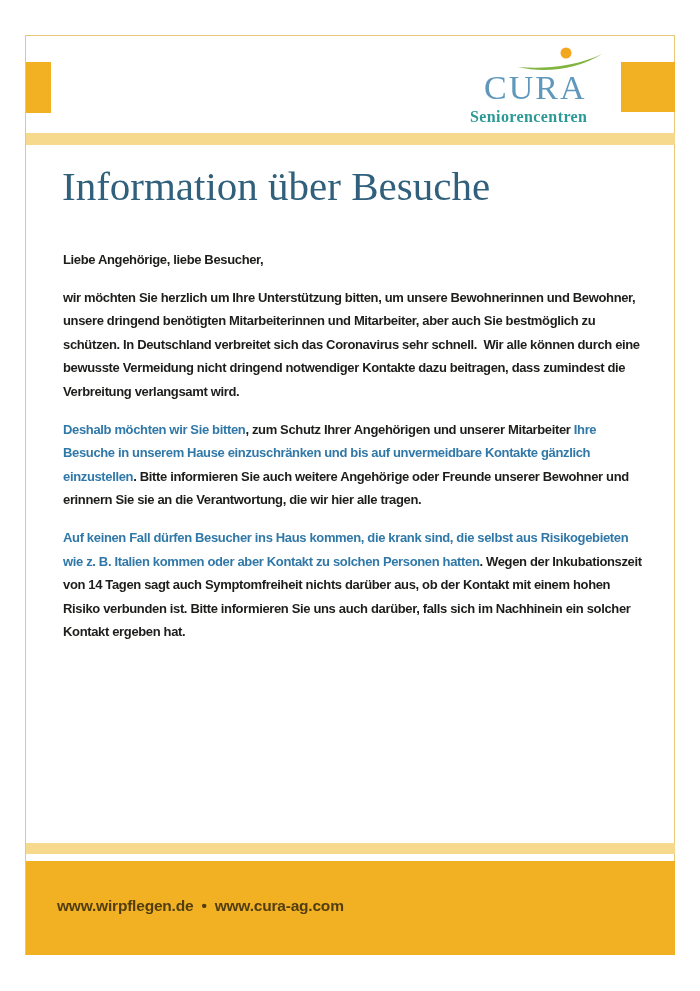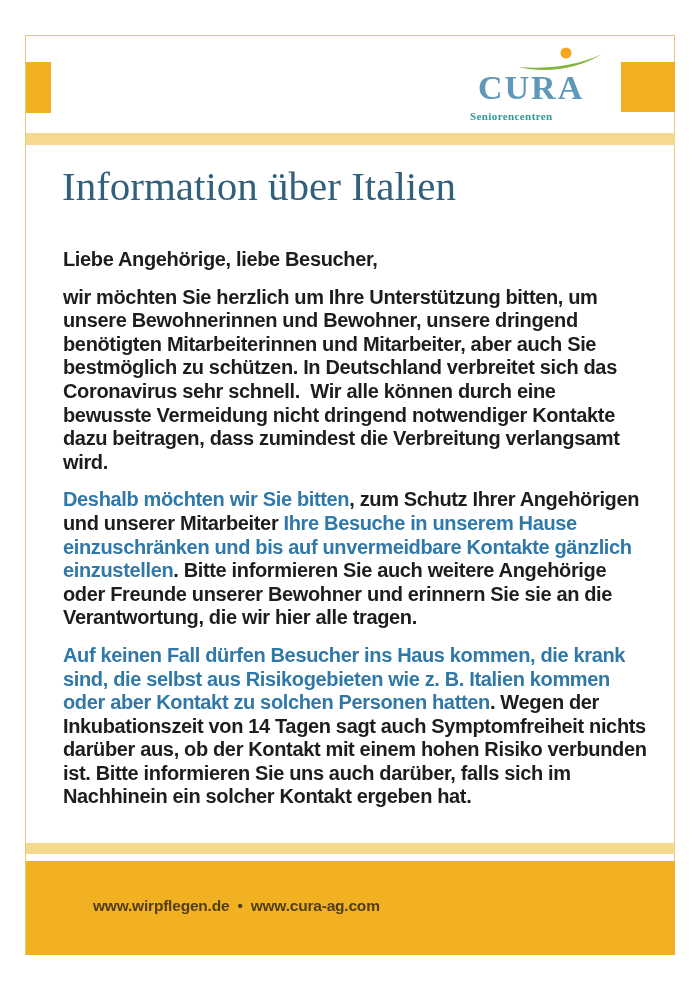--- a/index.html
+++ b/index.html
@@ -33,65 +33,64 @@
   .band-header{top:133px;height:12px;}
   .band-footer{top:843px;height:11px;}
   
   .logo{
     position:absolute;left:468px;top:36px;width:160px;height:92px;
   }
   .logo-swoosh{
     position:absolute;left:48px;top:8px;width:88px;height:30px;
   }
   .logo-brand{
-    position:absolute;left:10px;top:34px;
+    position:absolute;left:16px;top:34px;
     font-family:"Liberation Serif", serif;
-    font-weight:700;font-size:34px;line-height:36px;
+    font-weight:400;font-size:34px;line-height:36px;
     letter-spacing:2px;
     color:var(--brandblue,#5f98bb);
   }
   .logo-sub{
     position:absolute;left:2px;top:72px;
     font-family:"Liberation Serif", serif;
-    font-weight:700;font-size:11px;line-height:17px;
+    font-weight:700;font-size:16px;line-height:17px;
     letter-spacing:0.4px;
     color:var(--teal,#2b9a96);
   }
   
   .doc-title{
     position:absolute;left:62px;top:160px;width:580px;
     font-family:"Liberation Serif", serif;
     font-weight:400;font-size:41px;line-height:52px;
     color:var(--title,#30607c);
   }
   
   .body-text{
     position:absolute;left:63px;top:248px;width:584px;
   }
   .para{
     margin:0 0 14px 0;
-    font-size:20px;line-height:23.6px;
+    font-size:13px;line-height:23.6px;
     letter-spacing:-0.35px;
     white-space:pre-wrap;
     color:var(--ink,#1d1d1b);
   }
   .seg-black{color:var(--ink,#1d1d1b);font-weight:700;}
   .seg-blue{color:var(--blue,#3078a8);font-weight:700;}
   .seg-blue-bold{color:var(--blue,#3078a8);font-weight:700;margin-top:32px;}
   
   .footer-block{
     position:absolute;left:26px;top:861px;width:649px;height:94px;
     background:var(--accent,#f1b123);
     box-sizing:border-box;
     padding:36px 0 0 31px;
   }
   .footer-links{
     font-size:15.5px;font-weight:700;letter-spacing:-0.2px;
     color:var(--footertext,#523e10);
-    margin-left:36px;
   }
   .footer-sep{margin:0 8px;}
 </style>
 </head>
 <body>
 
 <div class="canvas">
 
   <div class="page-frame"></div>
 
@@ -102,21 +101,21 @@
     <svg class="logo-swoosh" viewBox="0 0 88 30" xmlns="http://www.w3.org/2000/svg">
       <path id="swoosh-path" d="M2,23 C30,29.5 62,25 86,10 C60,22.5 28,25.5 2,23 Z" fill="#82b440"></path>
       <circle id="swoosh-dot" cx="50" cy="9" r="5.5" fill="#f2a71e"></circle>
     </svg>
     <div class="logo-brand">CURA</div>
     <div class="logo-sub">Seniorencentren</div>
   </div>
 
   <div class="band band-header"></div>
 
-  <div class="doc-title">Information über Italien</div>
+  <div class="doc-title">Information über Besuche</div>
 
   <div class="body-text" id="paragraphs">
       <p class="para"><span class="seg-black">Liebe Angehörige, liebe Besucher,</span></p>
       <p class="para"><span class="seg-black">wir möchten Sie herzlich um Ihre Unterstützung bitten, um unsere Bewohnerinnen und Bewohner, unsere dringend benötigten Mitarbeiterinnen und Mitarbeiter, aber auch Sie bestmöglich zu schützen. In Deutschland verbreitet sich das Coronavirus sehr schnell.  Wir alle können durch eine bewusste Vermeidung nicht dringend notwendiger Kontakte dazu beitragen, dass zumindest die Verbreitung verlangsamt wird.</span></p>
       <p class="para"><span class="seg-blue">Deshalb möchten wir Sie bitten</span><span class="seg-black">, zum Schutz Ihrer Angehörigen und unserer Mitarbeiter </span><span class="seg-blue">Ihre Besuche in unserem Hause einzuschränken und bis auf unvermeidbare Kontakte gänzlich einzustellen</span><span class="seg-black">. Bitte informieren Sie auch weitere Angehörige oder Freunde unserer Bewohner und erinnern Sie sie an die Verantwortung, die wir hier alle tragen.</span></p>
       <p class="para"><span class="seg-blue-bold">Auf keinen Fall dürfen Besucher ins Haus kommen</span><span class="seg-blue">, die krank sind, die selbst aus Risikogebieten wie z. B. Italien kommen oder aber Kontakt zu solchen Personen hatten</span><span class="seg-black">. Wegen der Inkubationszeit von 14 Tagen sagt auch Symptomfreiheit nichts darüber aus, ob der Kontakt mit einem hohen Risiko verbunden ist. Bitte informieren Sie uns auch darüber, falls sich im Nachhinein ein solcher Kontakt ergeben hat.</span></p>
     </div>
 
   <div class="band band-footer"></div>
   <div class="footer-block">

